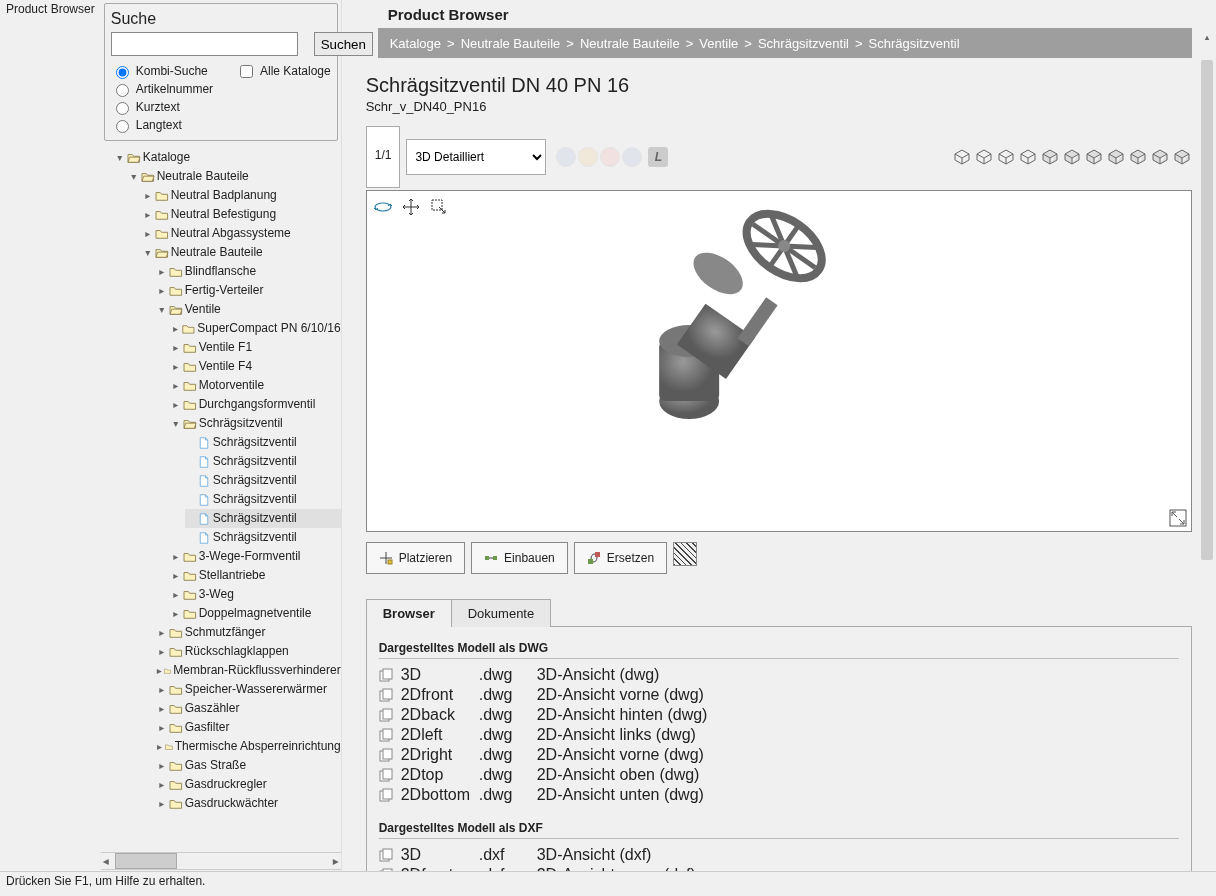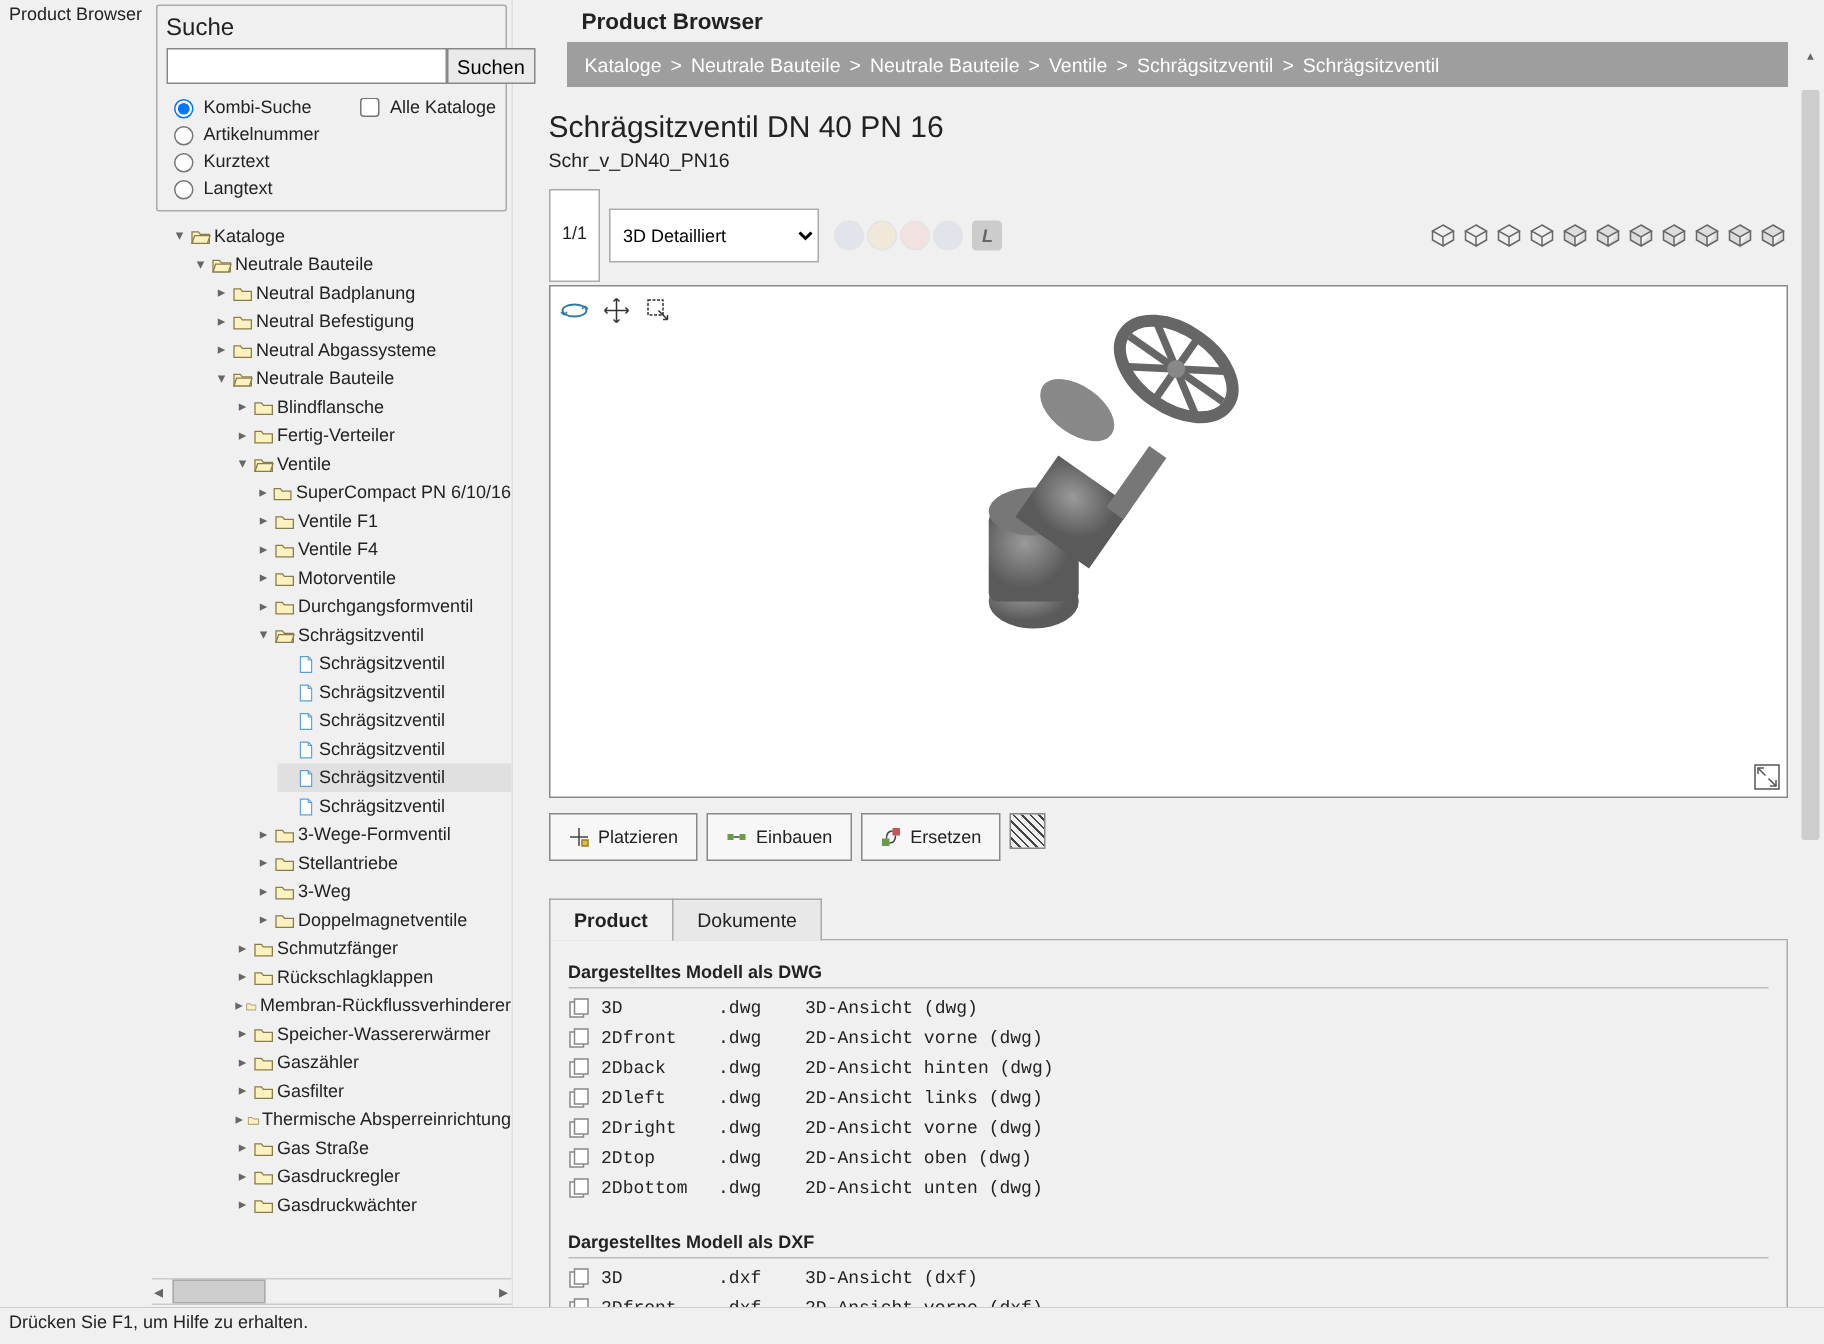--- a/index.html
+++ b/index.html
@@ -2,21 +2,21 @@
 <html><head>
 <meta charset="utf-8">
 <style>
 html,body{margin:0;padding:0;font-family:"Segoe UI",Tahoma,sans-serif;font-size:12px;color:#222;background:#f0f0f0;overflow:hidden}
 .app{display:flex;flex-direction:row;width:1216px;height:896px}
 .titlebar{background:#f0f0f0;border-bottom:1px solid #ccc;padding:2px 6px;font-size:12px}
 .body{flex:1;display:flex;overflow:hidden}
 .leftpanel{width:240px;display:flex;flex-direction:column;background:#f0f0f0;border-right:1px solid #e0e0e0}
 .searchbox{margin:3px;border:1px solid #aaa;background:#f0f0f0;padding:6px;border-radius:2px}
 .searchbox .schlabel{font-size:16px;margin-bottom:4px}
-.searchrow1{display:flex;gap:0;margin-bottom:6px}
+.searchrow1{display:flex;gap:16px;margin-bottom:6px}
 .searchrow1 input{flex:1;height:22px;border:1px solid #888;background:#fff;padding:0 4px}
 .searchrow1 button{width:60px;height:24px;border:1px solid #888;background:#eaeaea;cursor:pointer;font-family:inherit}
 .radiogrid{display:flex}
 .radios{flex:1}
 .radios label{display:flex;align-items:center;gap:4px;font-size:12px;height:18px}
 .chk{display:flex;align-items:center;gap:4px;font-size:12px;height:18px}
 .tree{flex:1;overflow:auto;font-size:12px;padding:4px 0 0 0}
 .tree ul{list-style:none;margin:0;padding-left:14px}
 .tree li{white-space:nowrap;line-height:19px}
 .tree .row{display:flex;align-items:center;gap:2px;cursor:default}
@@ -52,21 +52,21 @@
 .vpicons span{width:20px;height:20px;display:flex;align-items:center;justify-content:center}
 .fsicon{position:absolute;bottom:4px;right:4px;width:18px;height:18px}
 .actbar{display:flex;gap:6px;margin-top:10px}
 .actbtn{border:1px solid #888;background:#f7f7f7;padding:4px 12px;font-size:12px;display:flex;align-items:center;gap:6px;height:22px;cursor:pointer}
 .hatch{width:22px;height:22px;border:1px solid #888;background:repeating-linear-gradient(45deg,#444 0,#444 1px,transparent 1px,transparent 4px)}
 .tabs{margin-top:24px;display:flex;border-bottom:1px solid #aaa}
 .tab{border:1px solid #aaa;border-bottom:none;padding:6px 16px;background:#e8e8e8;margin-right:-1px;position:relative;top:1px;font-size:13px}
 .tab.active{background:#f0f0f0;font-weight:bold}
 .exportarea{background:#f0f0f0;border:1px solid #aaa;border-top:none;padding:14px 12px}
 .exphdr{font-family:Liberation Sans, sans-serif;font-weight:bold;font-size:12px;border-bottom:1px solid #bbb;padding-bottom:3px;margin-bottom:6px}
-.exprow{font-family:Liberation Mono, monospace;font-size:12px;display:flex;align-items:flex-start;gap:8px;height:20px}
+.exprow{font-family:Liberation Sans, sans-serif;font-size:16px;display:flex;align-items:center;gap:8px;height:20px}
 .exprow .di{width:14px;height:14px}
 .exprow .c1{width:70px}
 .exprow .c2{width:50px}
 .mscroll{position:absolute;right:2px;top:30px;bottom:2px;width:14px;background:#f0f0f0}
 .mscroll .th{position:absolute;left:1px;right:1px;top:30px;height:500px;background:#cdcdcd;border-radius:2px}
 .mscroll .ar{position:absolute;left:0;right:0;height:14px;display:flex;align-items:center;justify-content:center;font-size:9px;color:#666}
 </style>
 </head>
 <body>
 
@@ -637,21 +637,21 @@
                 <rect x="8" y="1" width="5" height="5" fill="#c05a5a"></rect>
                 <path d="M4 8 Q4 3 8 3" stroke="#444" fill="none"></path>
                 <path d="M10 6 Q10 11 6 11" stroke="#444" fill="none"></path>
               </svg>
               <span>Ersetzen</span>
             </div>
           <div class="hatch"></div>
         </div>
 
         <div class="tabs">
-          <div class="tab active">Product</div>
+          <div class="tab active">Browser</div>
           <div class="tab">Dokumente</div>
         </div>
         <div class="exportarea" id="exportarea">
             <div class="exphdr">Dargestelltes Modell als DWG</div>
             <div class="exprow">
               <svg class="di">
                 <rect x="1" y="3" width="9" height="10" fill="#fff" stroke="#888"></rect>
                 <rect x="4" y="1" width="9" height="10" fill="#fff" stroke="#888"></rect>
               </svg>
               <span class="c1">3D</span>

